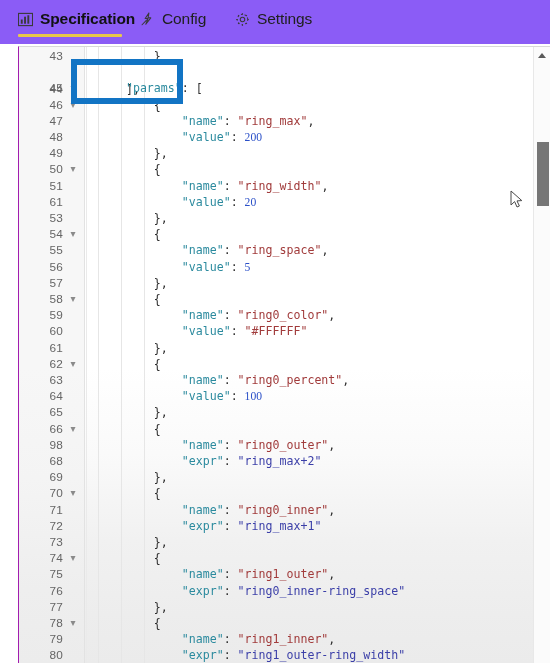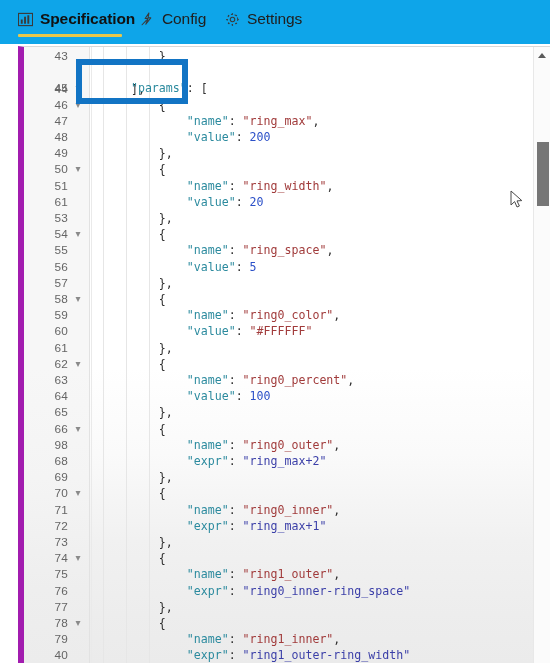--- a/index.html
+++ b/index.html
@@ -14,35 +14,35 @@
     font-family: "Liberation Sans", sans-serif;
     position: relative;
   }
 
   
   .tabbar {
     position: absolute;
     left: 0; top: 0;
     width: 550px;
     height: 44px;
-    background: #0ea5e9;
+    background: #8b5cf6;
   }
   .tab {
     position: absolute;
     top: 6px;
     height: 26px;
     display: flex;
     align-items: center;
     gap: 7px;
     cursor: pointer;
     user-select: none;
   }
   .tab-spec    { left: 18px; }
   .tab-config  { left: 140px; }
-  .tab-settings{ left: 225px; }
+  .tab-settings{ left: 235px; }
 
   .tab-label {
     font-size: 15.5px;
     color: #1a1a1a;
     letter-spacing: -0.1px;
     white-space: nowrap;
   }
   .tab-spec .tab-label { font-weight: 600; color: #111111; }
   .tab-config .tab-label,
   .tab-settings .tab-label { font-weight: 400; color: #202020; }
@@ -65,21 +65,21 @@
 
   
   .editor-shell {
     position: absolute;
     left: 18px;
     top: 46px;
     width: 532px;
     height: 617px;
     background: #ffffff;
     border-top: 1px solid #d8d8d8;
-    border-left: 6px solid #a21caf;
+    border-left: 1px solid #a21caf;
     box-sizing: border-box;
     overflow: hidden;
   }
 
   
   .editor-bg {
     position: absolute;
     inset: 0;
     background: linear-gradient(to bottom,
         #ffffff 0%,
@@ -153,21 +153,21 @@
   }
   .code {
     position: absolute;
     left: 79px;
     color: #24292e;
   }
 
   
   .t-key   { color: #2b8a9e; }
   .t-str   { color: #a13b3b; }
-  .t-num   { color: #2b50c8; }
+  .t-num   { color: #2b50c8; font-family: Liberation Serif, serif; }
   .t-expr  { color: #3b3fa8; }
   .t-punc  { color: #2e2e2e; }
 
   
   .iguide {
     position: absolute;
     top: 0;
     width: 1px;
     height: 100%;
     background: #e6e6e6;
@@ -317,21 +317,21 @@
       <div class="row" style="top: 438.4px;"><span class="lineno">70</span><span class="fold">▾</span><span class="code"><span class="t-punc">        {</span></span></div>
       <div class="row" style="top: 454.6px;"><span class="lineno">71</span><span class="code"><span class="t-key">            "name"</span><span class="t-punc">: </span><span class="t-str">"ring0_inner"</span><span class="t-punc">,</span></span></div>
       <div class="row" style="top: 470.8px;"><span class="lineno">72</span><span class="code"><span class="t-key">            "expr"</span><span class="t-punc">: </span><span class="t-expr">"ring_max+1"</span></span></div>
       <div class="row" style="top: 487px;"><span class="lineno">73</span><span class="code"><span class="t-punc">        },</span></span></div>
       <div class="row" style="top: 503.2px;"><span class="lineno">74</span><span class="fold">▾</span><span class="code"><span class="t-punc">        {</span></span></div>
       <div class="row" style="top: 519.4px;"><span class="lineno">75</span><span class="code"><span class="t-key">            "name"</span><span class="t-punc">: </span><span class="t-str">"ring1_outer"</span><span class="t-punc">,</span></span></div>
       <div class="row" style="top: 535.6px;"><span class="lineno">76</span><span class="code"><span class="t-key">            "expr"</span><span class="t-punc">: </span><span class="t-expr">"ring0_inner-ring_space"</span></span></div>
       <div class="row" style="top: 551.8px;"><span class="lineno">77</span><span class="code"><span class="t-punc">        },</span></span></div>
       <div class="row" style="top: 568px;"><span class="lineno">78</span><span class="fold">▾</span><span class="code"><span class="t-punc">        {</span></span></div>
       <div class="row" style="top: 584.2px;"><span class="lineno">79</span><span class="code"><span class="t-key">            "name"</span><span class="t-punc">: </span><span class="t-str">"ring1_inner"</span><span class="t-punc">,</span></span></div>
-      <div class="row" style="top: 600.4px;"><span class="lineno">40</span><span class="code"><span class="t-key">            "expr"</span><span class="t-punc">: </span><span class="t-expr">"ring1_outer-ring_width"</span></span></div>
+      <div class="row" style="top: 600.4px;"><span class="lineno">80</span><span class="code"><span class="t-key">            "expr"</span><span class="t-punc">: </span><span class="t-expr">"ring1_outer-ring_width"</span></span></div>
     </div>
 
   <div class="annot-box"></div>
 
   <div class="scrollbar">
     <div class="sb-up">
       <div class="arrow"></div>
     </div>
     <div class="sb-thumb"></div>
   </div>

